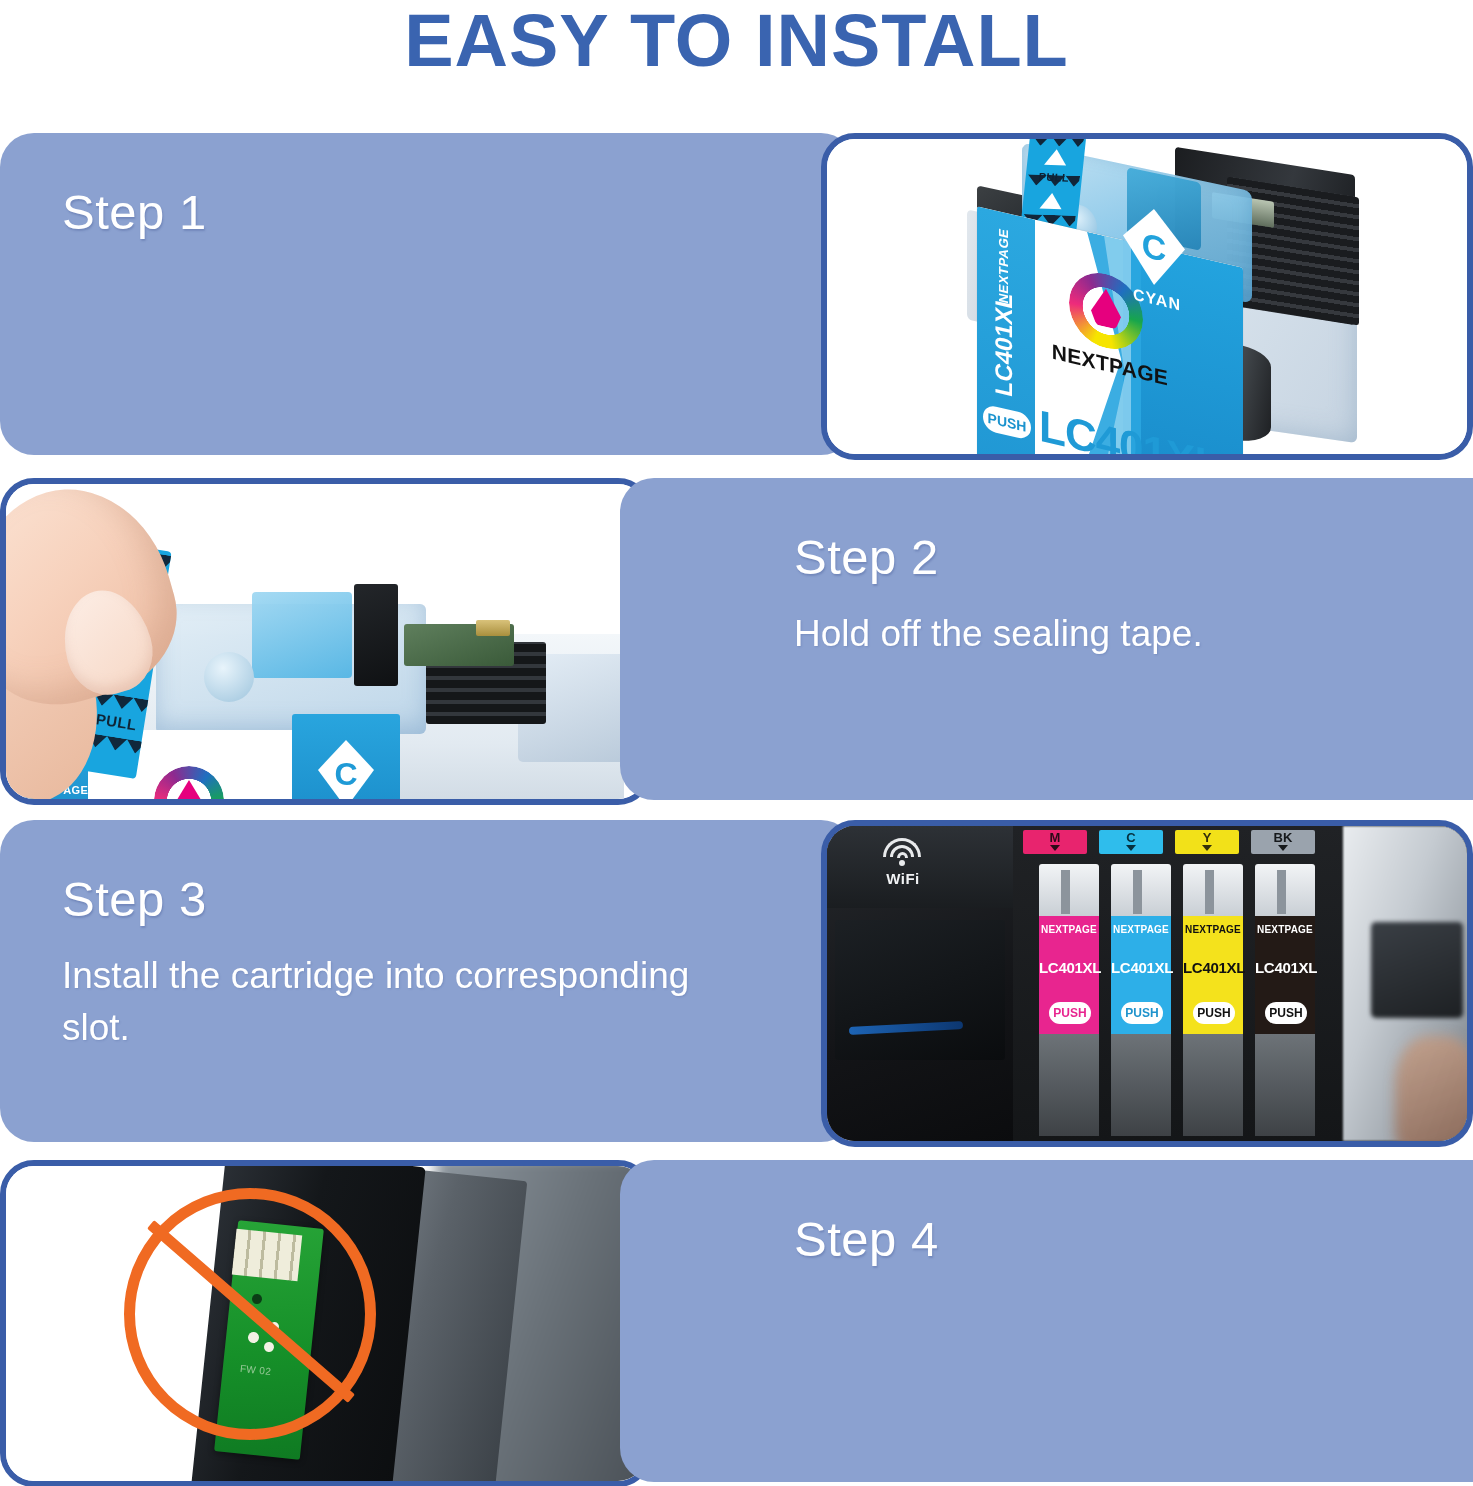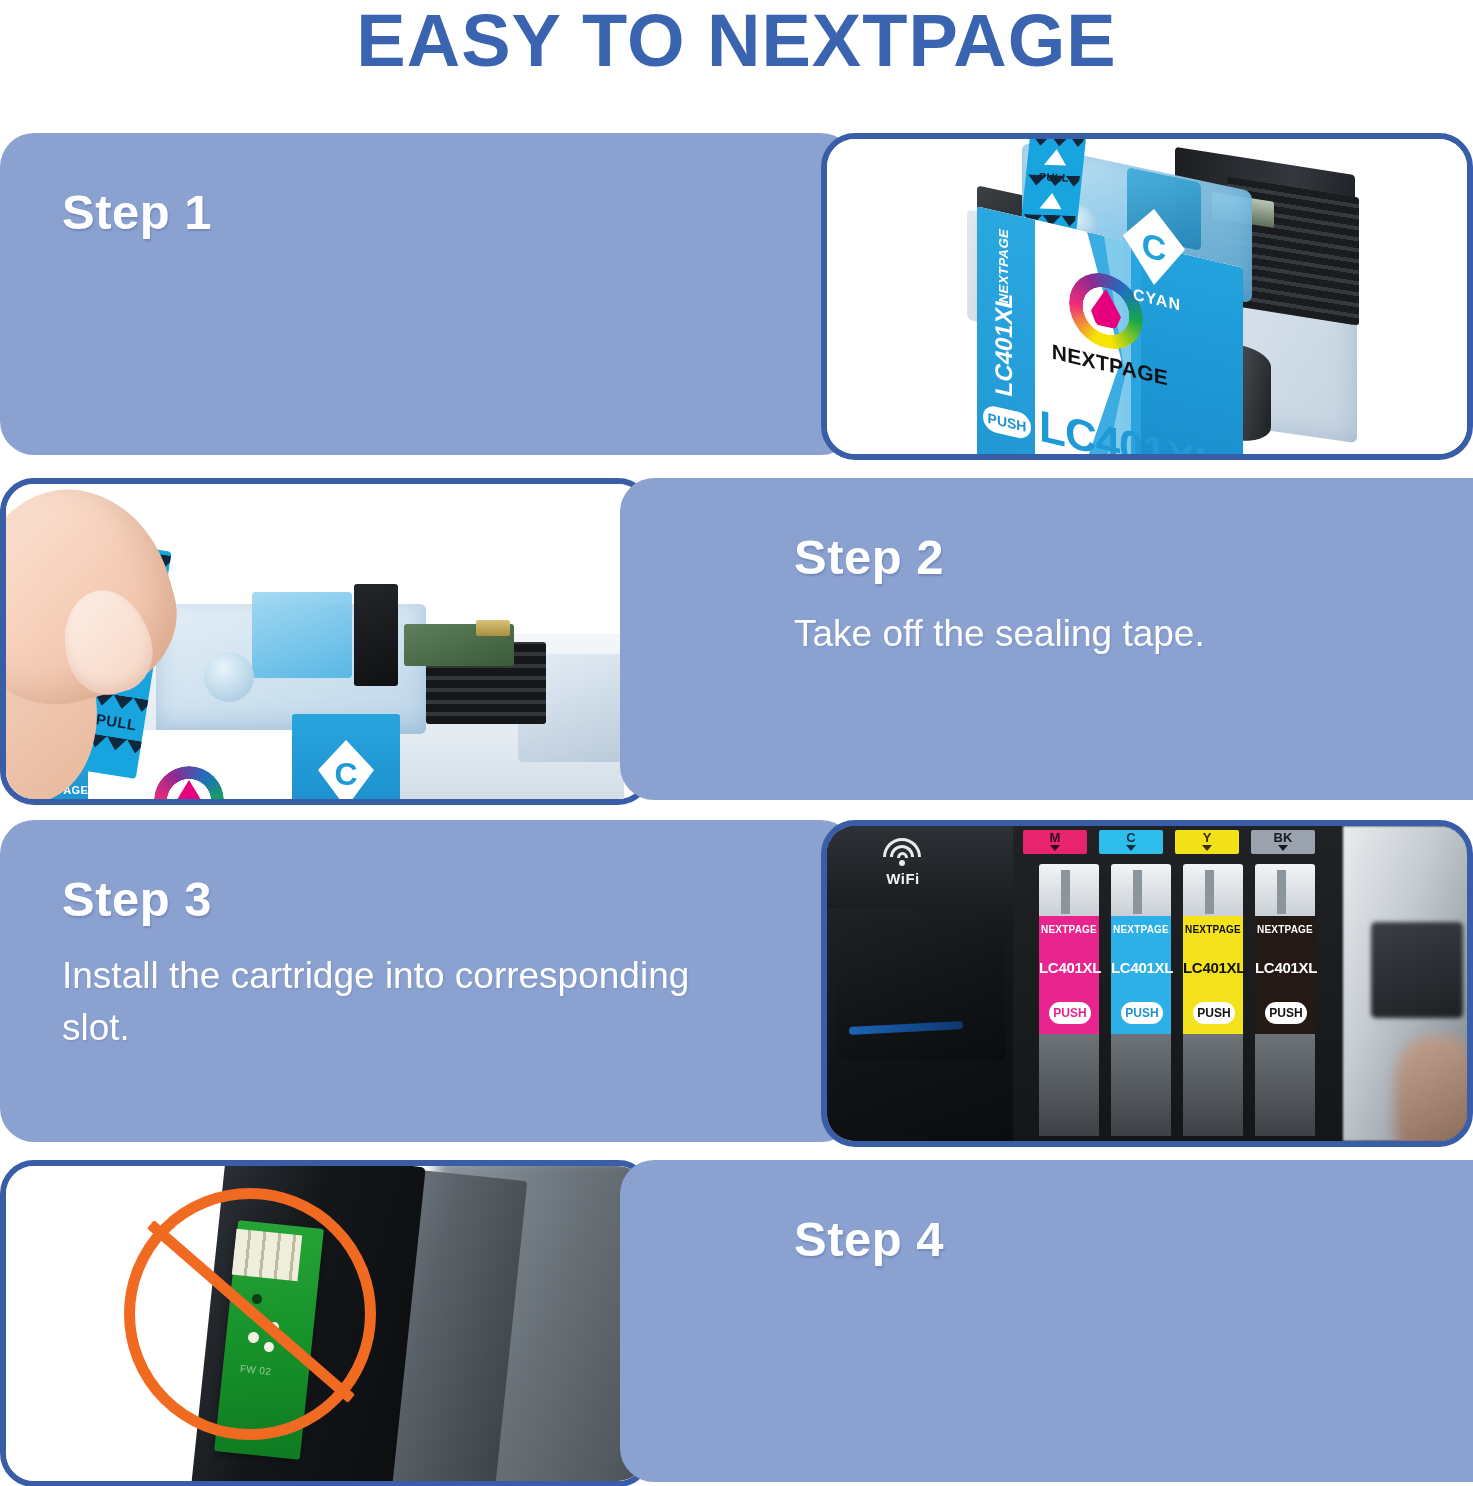--- a/index.html
+++ b/index.html
@@ -36,21 +36,21 @@
     background: #8ba1d0;
     border-radius: 34px;
     color: #ffffff;
     padding: 50px 56px 0 62px;
   }
   .panel-left  { left: 0;   width: 855px; }
   .panel-right { left: 620px; width: 978px; }
   .panel-right .inner { padding-left: 112px; }
 
   .step-head {
-    font-size: 49px; font-weight: bold;
+    font-size: 49px; font-weight: normal;
     line-height: 58px;
     letter-spacing: 0.5px;
     text-shadow: 1px 2px 2px rgba(60,80,140,.30);
     margin-bottom: 22px;
   }
   .step-body {
     font-size: 37px; font-weight: 400;
     line-height: 52px;
     max-width: 660px;
     text-shadow: 1px 1px 2px rgba(60,80,140,.22);
@@ -503,21 +503,21 @@
     position:absolute; left:112px; top:140px; width:266px; height:11px;
     background:#f06a22; transform: rotate(41deg); transform-origin:center;
     border-radius:2px;
   }
 </style>
 </head>
 <body>
 
 <div class="page">
 
-  <div class="title">EASY TO NEXTPAGE</div>
+  <div class="title">EASY TO INSTALL</div>
 
   <div class="row" id="row1">
 
     <div class="text-panel panel-left">
       <div class="inner">
         <div class="step-head">Step 1</div>
       </div>
     </div>
 
     <div class="img-box img-right">
@@ -607,21 +607,21 @@
 
         <div class="s2-knuckle"></div>
         <div class="s2-finger"></div>
         <div class="s2-nail"></div>
       </div>
     </div>
 
     <div class="text-panel panel-right">
       <div class="inner">
         <div class="step-head">Step 2</div>
-        <div class="step-body">Take off the sealing tape.</div>
+        <div class="step-body">Hold off the sealing tape.</div>
       </div>
     </div>
   </div>
 
   <div class="row" id="row3">
 
     <div class="text-panel panel-left">
       <div class="inner">
         <div class="step-head">Step 3</div>
         <div class="step-body">Install the cartridge into corresponding slot.</div>

